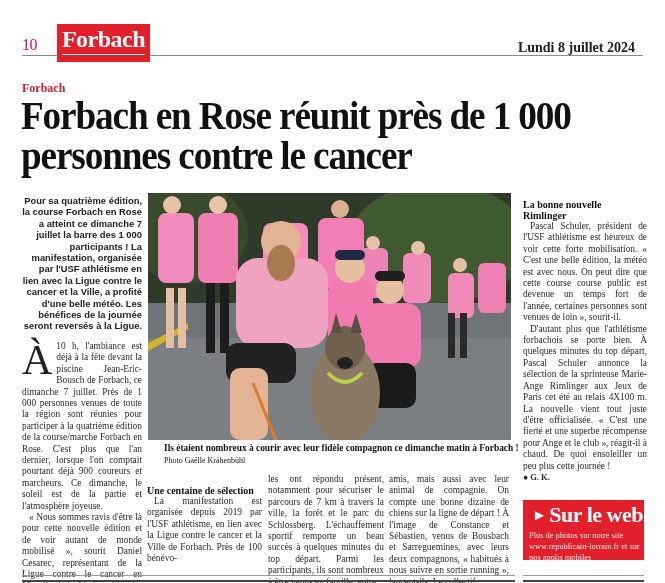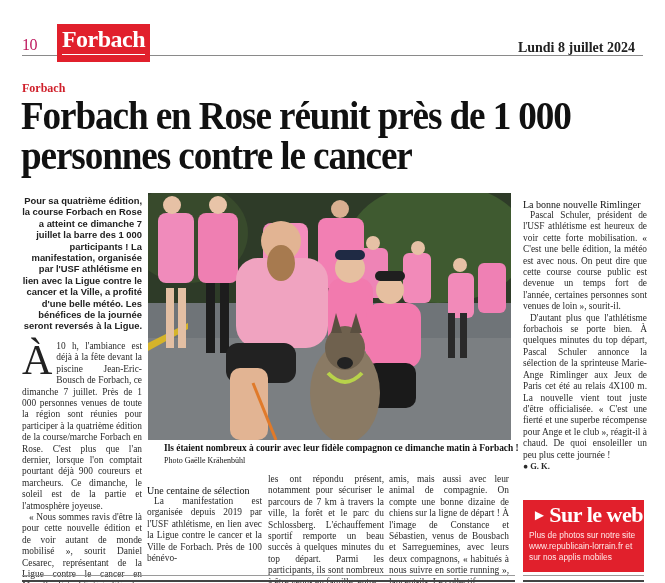--- a/index.html
+++ b/index.html
@@ -22,34 +22,34 @@
   .col { position: absolute; font-size: 9.4px; line-height: 11.4px; color: #2a2a2a; text-align: justify; }
   .col p { text-indent: 7px; }
   .col-1 { left: 22px; top: 195px; width: 120px; }
   .chapo { font-family: "Liberation Sans", sans-serif; font-weight: bold; font-size: 9.4px; line-height: 11.4px; color: #222; text-align: right; text-indent: 0 !important; margin-bottom: 9px; }
   .dropcap-wrap { text-indent: 0 !important; }
   .dropcap { float: left; font-size: 42px; line-height: 34px; font-weight: normal; margin: 2px 4px 0 0; color: #222; }
   .col-2 { left: 147px; top: 496px; width: 115px; }
   .col-3 { left: 268px; top: 474px; width: 116px; }
   .col-4 { left: 389px; top: 474px; width: 120px; }
   .col-5 { left: 523px; top: 189px; width: 124px; }
-  .subhead { font-weight: normal; font-size: 10px; line-height: 11px; text-indent: 0 !important; color: #111; text-align: left; margin-top: 10px; }
+  .subhead { font-weight: bold; font-size: 10px; line-height: 11px; text-indent: 0 !important; color: #111; text-align: left; margin-top: 10px; }
   .signature { font-weight: bold; font-size: 8.5px; text-indent: 0 !important; }
 
   
   .photo { position: absolute; left: 148px; top: 193px; width: 363px; height: 247px; overflow: hidden; background: #5e6468; }
   .photo svg { display: block; }
   .caption { position: absolute; left: 164px; top: 443px; width: 370px; font-size: 9.4px; line-height: 11.5px; font-weight: bold; color: #111; }
   .caption .credit { font-weight: normal; font-size: 8px; }
 
   
-  .web-box { position: absolute; left: 523px; top: 500px; width: 121px; height: 72px; background: #e1202c; color: #fff; }
+  .web-box { position: absolute; left: 523px; top: 500px; width: 121px; height: 60px; background: #e1202c; color: #fff; }
   .web-title { position: absolute; left: 9px; top: 2px; font-size: 22px; font-weight: bold; font-family: "Liberation Serif", serif; letter-spacing: -0.5px; }
   .web-arrow { font-size: 15px; margin-right: 3px; vertical-align: 2px; }
-  .web-text { position: absolute; left: 6px; top: 30px; right: 4px; font-size: 8.4px; line-height: 11px; font-family: Liberation Sans, sans-serif; color: #ffe8e8; }
+  .web-text { position: absolute; left: 6px; top: 30px; right: 4px; font-size: 8.4px; line-height: 11px; font-family: Liberation Serif, serif; color: #ffe8e8; }
 
   
   .foot-rule { position: absolute; height: 1px; background: #9a9a9a; }
   .foot-rule.thick { height: 2px; background: #444; }
 </style>
 </head>
 <body>
 
 <div class="page-num">10</div>
 <div class="header-rule"></div>

